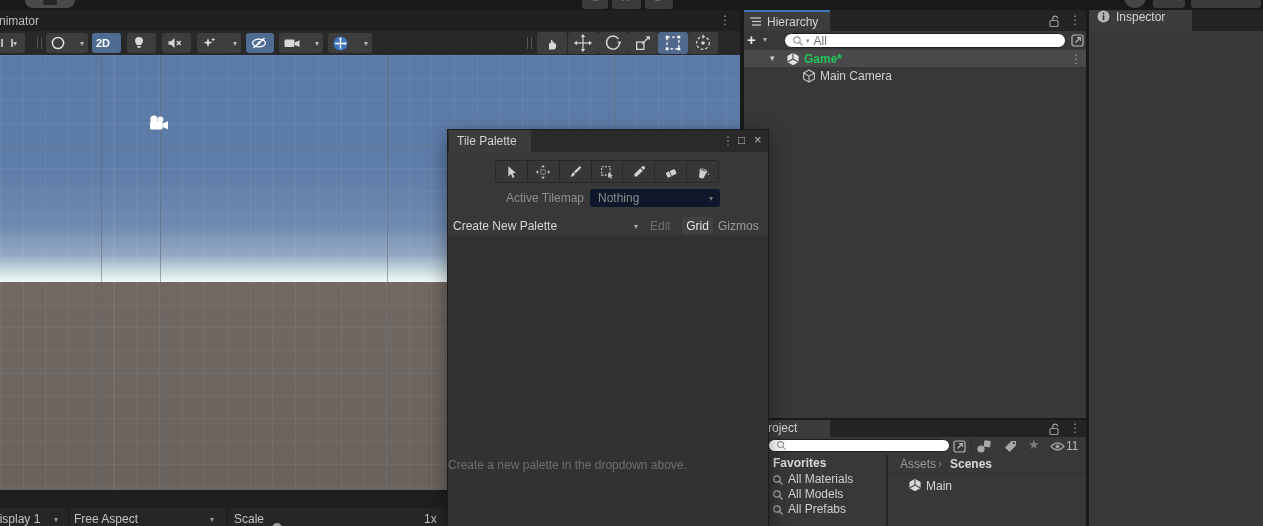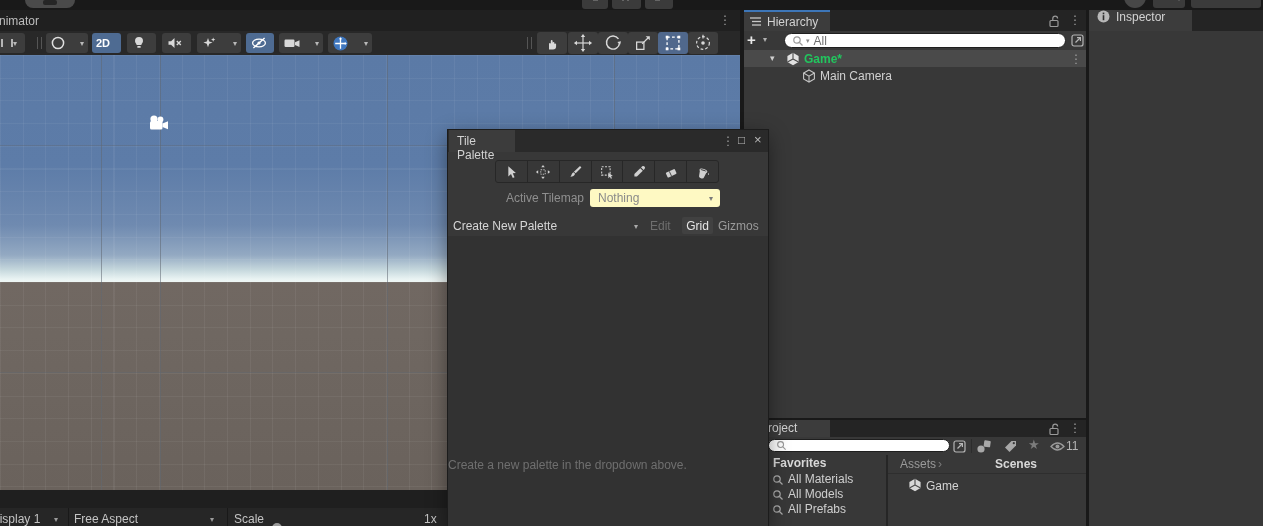--- a/index.html
+++ b/index.html
@@ -118,45 +118,45 @@
   .pr-fav-header{left:29px;top:1px;font-weight:bold;color:#d8d8d8;}
   .fav-item{left:0;width:142px;height:15px;}
   .fav-item .mag{position:absolute;left:28px;top:2px;}
   .fav-item .lbl{position:absolute;left:44px;top:0px;color:#cfcfcf;}
   .fav-1{top:17px;text-align:right;} .fav-2{top:32px;} .fav-3{top:47px;}
   .pr-vdiv{left:142px;top:0;width:2px;height:71px;background:#262626;}
   .pr-main{left:144px;top:0;width:198px;height:71px;}
   .pr-bc{left:0;top:0;width:198px;height:19px;background:#383838;border-bottom:1px solid #2e2e2e;}
   .bc-root{position:absolute;left:12px;top:2px;color:#9a9a9a;}
   .bc-sep{position:absolute;left:50px;top:2px;color:#7a7a7a;}
-  .bc-cur{position:absolute;left:62px;top:2px;color:#d8d8d8;font-weight:bold;margin-left:45px;}
+  .bc-cur{position:absolute;left:62px;top:2px;color:#d8d8d8;font-weight:bold;}
   .pr-item-icon{left:20px;top:23px;}
   .pr-item-label{left:38px;top:24px;color:#d4d4d4;}
 
   
   .inspector{left:1089px;top:10px;width:174px;height:516px;background:#383838;}
   .in-tabbar{left:0;top:0;width:174px;height:21px;}
   .in-tab{left:0;top:0;width:103px;height:21px;display:flex;align-items:flex-start;}
   .in-info{margin:0 6px 0 8px;}
 
   
   .tp{left:448px;top:130px;width:320px;height:396px;background:#383838;z-index:10;
       outline:1px solid #1c1c1c;box-shadow:0 6px 20px rgba(0,0,0,.45);}
   .tp-titlebar{left:0;top:0;width:320px;height:22px;background:#2a2a2a;}
-  .tp-tab{left:1px;top:0;width:66px;height:22px;}
+  .tp-tab{left:1px;top:0;width:82px;height:22px;}
   .tp-tab-label{position:absolute;left:8px;top:4px;}
   .tp-kebab{left:274px;top:5px;}
   .tp-winbtn{top:3px;color:#b8b8b8;font-size:12px;}
   .tp-max{left:290px;} .tp-close{left:306px;font-size:13px;top:2px;}
   .tp-tools{left:47px;top:30px;width:224px;height:23px;display:flex;background:#373737;
             border:1px solid #272727;border-radius:3px;}
   .tp-tool{flex:1;display:flex;align-items:center;justify-content:center;border-right:1px solid #272727;}
   .tp-tool:last-child{border-right:none;}
   .tp-tm-label{left:0;top:61px;width:136px;text-align:right;color:#8f8f8f;}
-  .tp-tm-dd{left:142px;top:59px;width:130px;height:18px;background:#fef9c3;border-radius:3px;color:#8a8a8a;}
+  .tp-tm-dd{left:142px;top:59px;width:130px;height:18px;background:#0f172a;border-radius:3px;color:#8a8a8a;}
   .tp-tm-dd .val{position:absolute;left:8px;top:2px;}
   .tp-tm-dd .arr{position:absolute;right:7px;top:5px;font-size:8px;color:#7a7a7a;}
   .tp-create{left:5px;top:89px;color:#d6d6d6;}
   .tp-create-arr{left:186px;top:92px;font-size:8px;color:#aaa;}
   .tp-edit{left:202px;top:89px;color:#6e6e6e;}
   .tp-grid{left:234px;top:87px;width:31px;height:17px;background:#414141;border-radius:2px;
            color:#e5e5e5;display:flex;align-items:center;justify-content:center;}
   .tp-gizmos{left:270px;top:89px;color:#9b9b9b;}
   .tp-body{left:0;top:106px;width:320px;height:290px;background:#323232;}
   .tp-hint{left:0;top:222px;width:320px;text-align:left;color:#6f6f6f;}
@@ -467,21 +467,21 @@
         <div class="r pr-main">
           <div class="r pr-bc">
             <span class="bc-root">Assets</span>
             <span class="bc-sep">›</span>
             <span class="bc-cur">Scenes</span>
           </div>
           <svg class="r pr-item-icon" width="14" height="14" viewBox="0 0 14 14">
             <path d="M7 .8 L12.6 4 V10 L7 13.2 L1.4 10 V4 Z" fill="#d8d8d8"></path>
             <path d="M7 .8 V7 M7 7 L1.4 10 M7 7 L12.6 10" stroke="#4a4a4a" stroke-width="1.1" fill="none"></path>
           </svg>
-          <span class="r pr-item-label">Game</span>
+          <span class="r pr-item-label">Main</span>
         </div>
       </div>
     </div>
   </div>
 
   <div class="r inspector">
     <div class="r tabbar in-tabbar">
       <div class="r tab in-tab">
         <svg class="in-info" width="13" height="13" viewBox="0 0 13 13">
           <circle cx="6.5" cy="6.5" r="6" fill="#b8b8b8"></circle>

